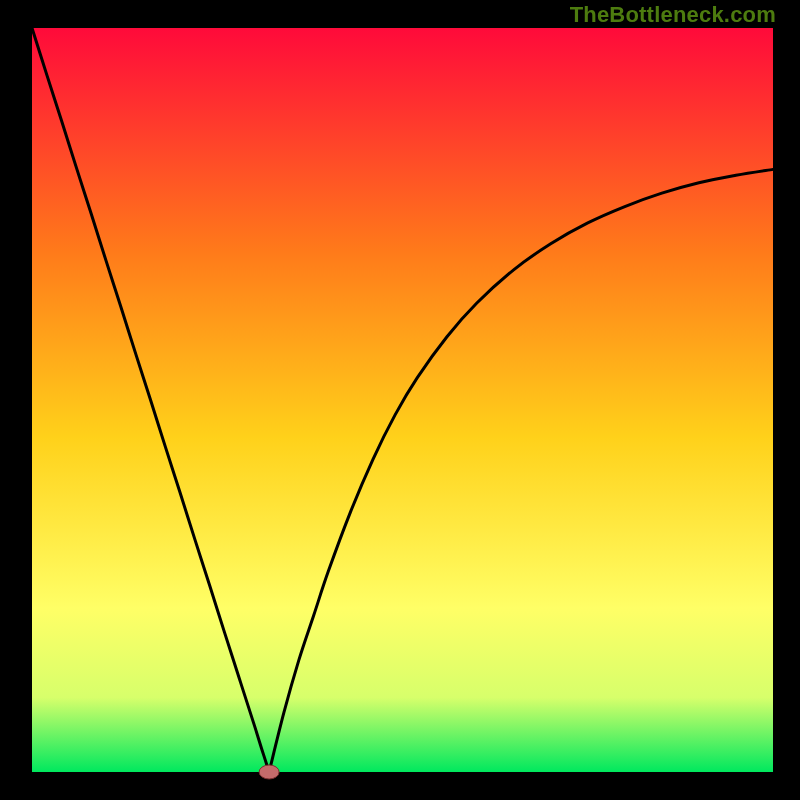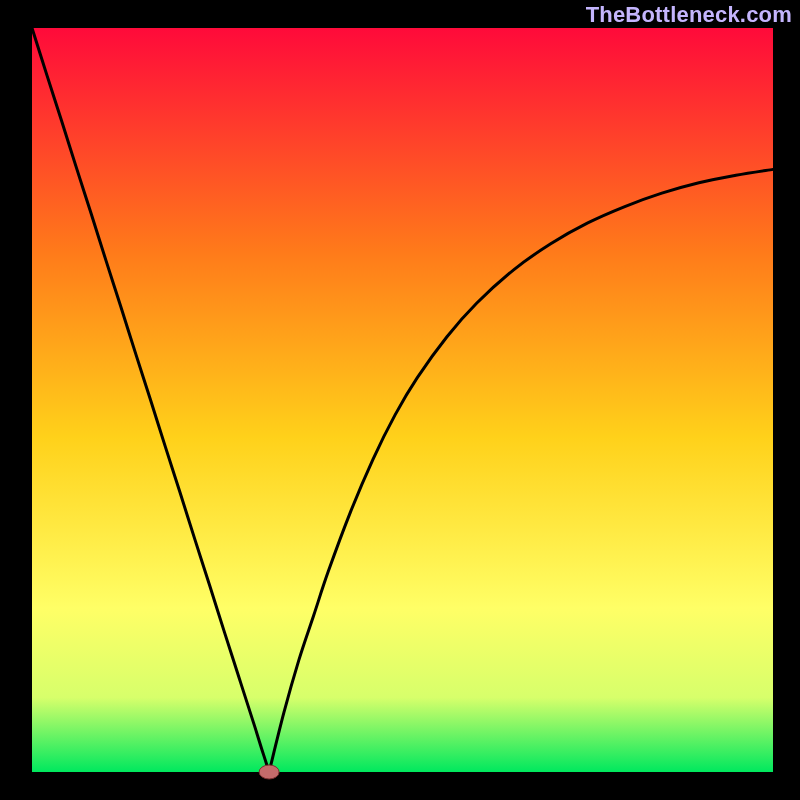--- a/index.html
+++ b/index.html
@@ -12,25 +12,25 @@
   }
   .frame {
     position: relative;
     width: 800px;
     height: 800px;
     background: #000;
   }
   .watermark {
     position: absolute;
     top: 2px;
-    right: 8px;
+    right: 24px;
     font-family: Arial, Helvetica, sans-serif;
     font-size: 22px;
     font-weight: 600;
-    color: #c4b5fd;
+    color: #4d7c0f;
     letter-spacing: 0.2px;
     z-index: 10;
   }
   svg {
     position: absolute;
     top: 0;
     left: 0;
   }
 </style>
 </head>

